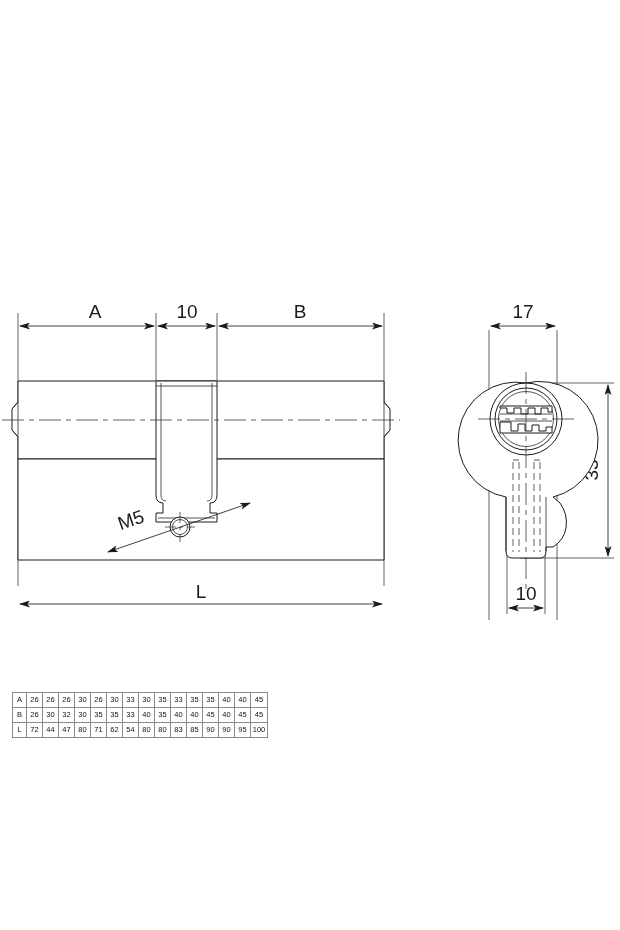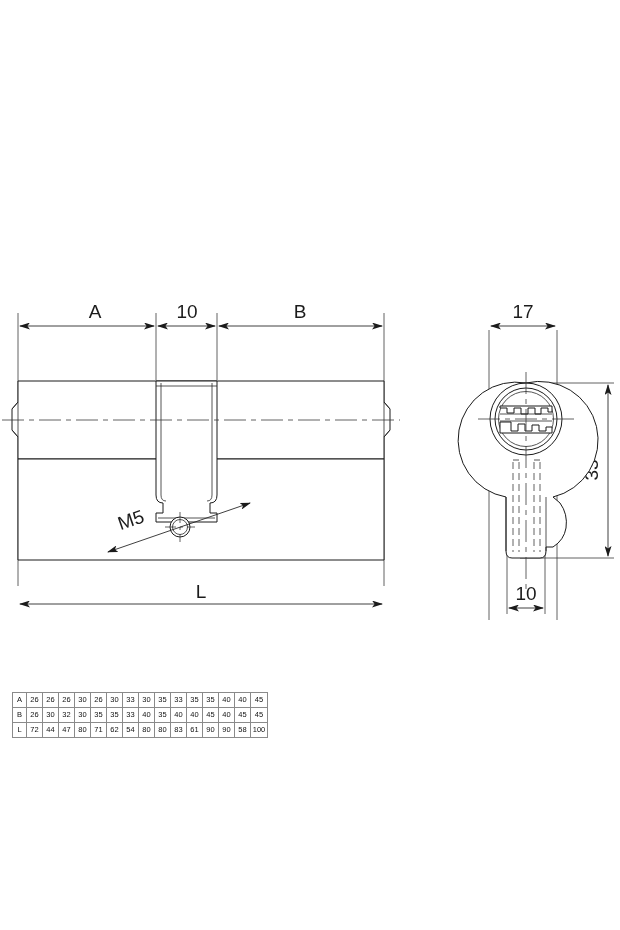--- a/index.html
+++ b/index.html
@@ -260,23 +260,23 @@
           <td>72</td>
           <td>44</td>
           <td>47</td>
           <td>80</td>
           <td>71</td>
           <td>62</td>
           <td>54</td>
           <td>80</td>
           <td>80</td>
           <td>83</td>
-          <td>61</td>
+          <td>85</td>
           <td>90</td>
           <td>90</td>
-          <td>58</td>
+          <td>95</td>
           <td class="wide">100</td>
         </tr>
       </tbody>
     </table>
   </div>
 
 </div>
 
 </body></html>

